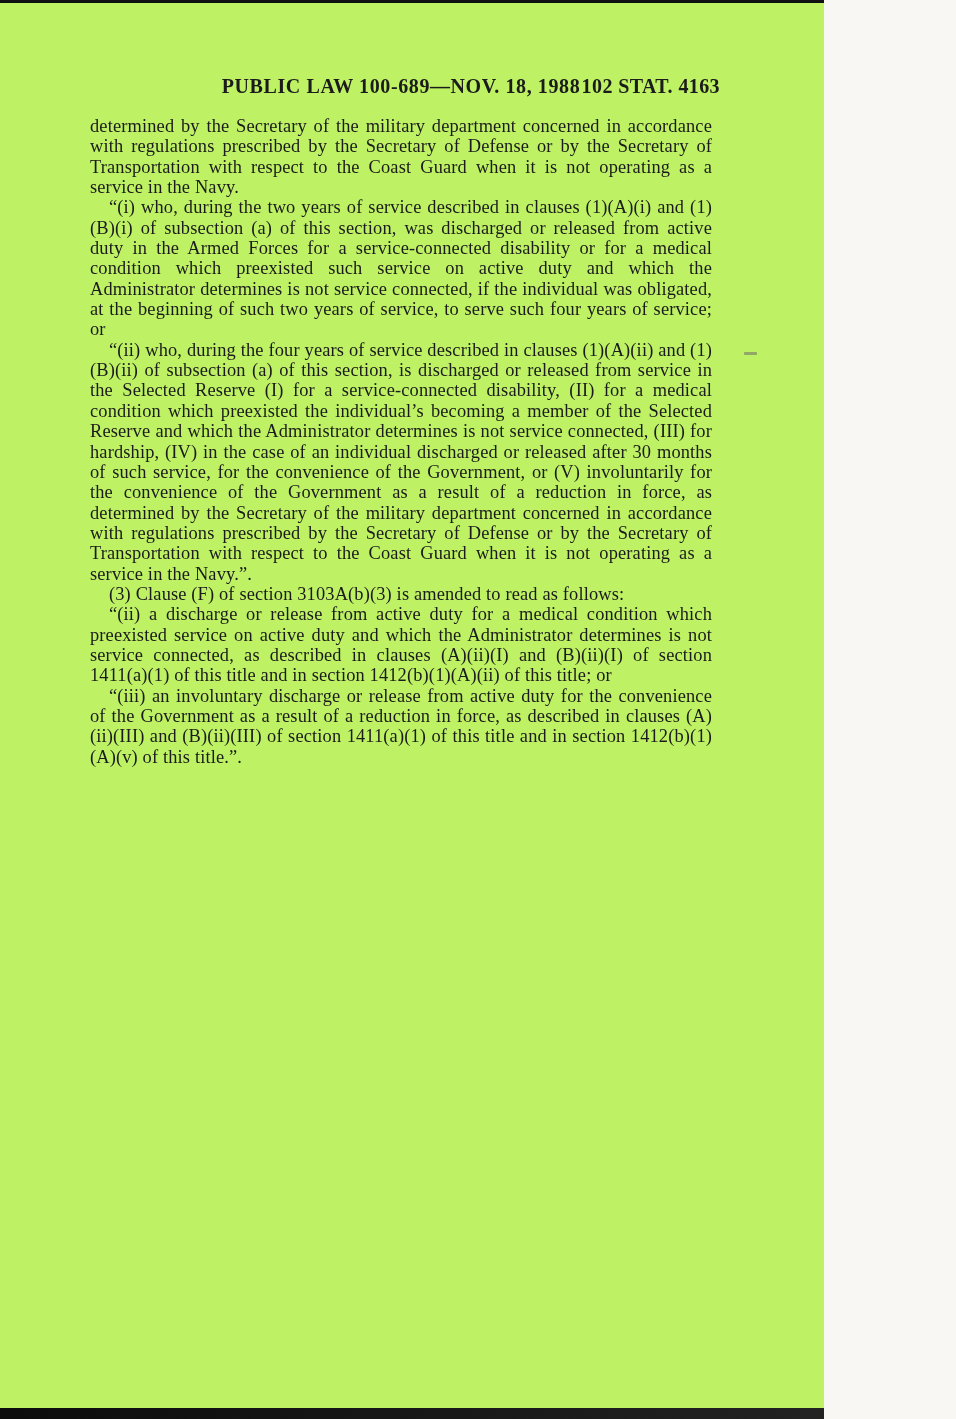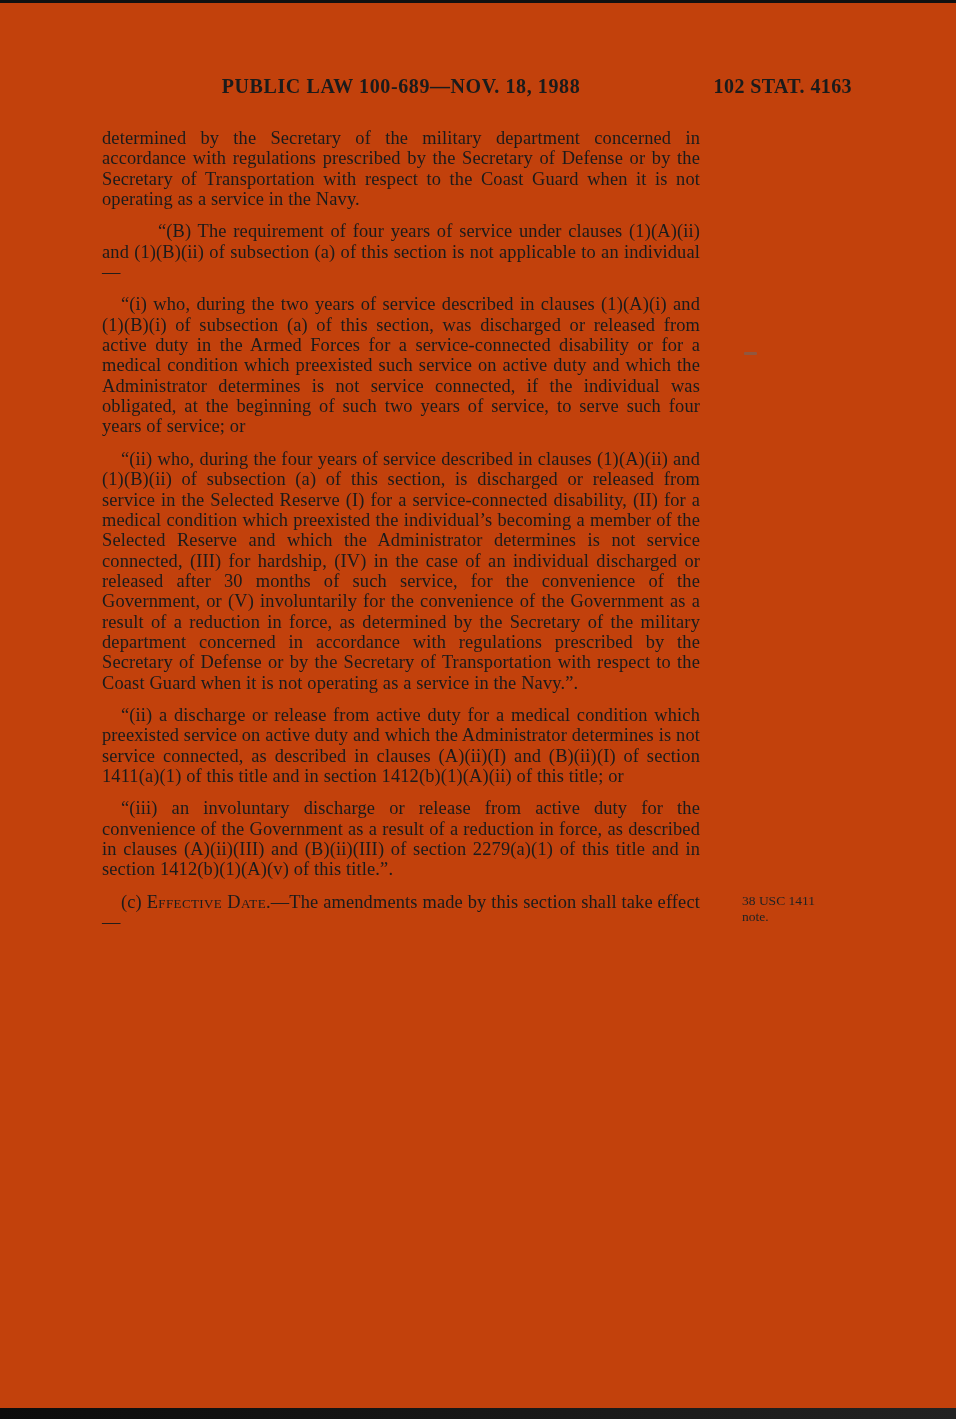--- a/index.html
+++ b/index.html
@@ -2,23 +2,23 @@
 <html lang="en"><head>
 <meta charset="utf-8">
 <style>
   html, body {
     margin: 0;
     padding: 0;
     background: #f8f7f3;
   }
   .page {
     position: relative;
-    width: 956px;
+    width: 824px;
     height: 1419px;
-    background: #c2410c;
+    background: #bef264;
     overflow: hidden;
     font-family: "Liberation Serif", "DejaVu Serif", serif;
     color: #1b1b1b;
     text-decoration: underline;
   }
   .edge-top {
     position: absolute;
     top: 0; left: 0;
     width: 100%; height: 3px;
     background: #111;
@@ -53,21 +53,21 @@
   .body {
     position: absolute;
     left: 90px;
     top: 116px;
     width: 622px;
     font-size: 18.4px;
     line-height: 20.35px;
     letter-spacing: 0.15px;
     text-align: justify;
   }
-  .body p { margin: 12px; }
+  .body p { margin: 0; }
   .p-flush { text-indent: 0; }
   .p-ind   { text-indent: 19px; }
   .p-bq    { text-indent: 56px; }
   .p-l1    { margin-left: 38px; text-indent: 19px; }
   .p-l2    { margin-left: 58px; text-indent: 19px; }
   .p-eff   { position: relative; }
   .smallcaps { font-variant: small-caps; letter-spacing: 0.4px; }
   .margin-note {
     position: absolute;
     left: 640px;
@@ -98,28 +98,24 @@
 
 <div class="page">
 
   <div class="edge-top"></div>
 
   <div class="header-law">PUBLIC LAW 100-689—NOV. 18, 1988</div>
   <div class="header-stat">102 STAT. 4163</div>
 
   <div class="body">
     <p class="p-flush">determined by the Secretary of the military department concerned in accordance with regulations prescribed by the Secretary of Defense or by the Secretary of Transportation with respect to the Coast Guard when it is not operating as a service in the Navy.</p>
-    <p class="p-bq">“(B) The requirement of four years of service under clauses (1)(A)(ii) and (1)(B)(ii) of subsection (a) of this section is not applicable to an individual—</p>
     <p class="p-l1">“(i) who, during the two years of service described in clauses (1)(A)(i) and (1)(B)(i) of subsection (a) of this section, was discharged or released from active duty in the Armed Forces for a service-connected disability or for a medical condition which preexisted such service on active duty and which the Administrator determines is not service connected, if the individual was obligated, at the beginning of such two years of service, to serve such four years of service; or</p>
     <p class="p-l1">“(ii) who, during the four years of service described in clauses (1)(A)(ii) and (1)(B)(ii) of subsection (a) of this section, is discharged or released from service in the Selected Reserve (I) for a service-connected disability, (II) for a medical condition which preexisted the individual’s becoming a member of the Selected Reserve and which the Administrator determines is not service connected, (III) for hardship, (IV) in the case of an individual discharged or released after 30 months of such service, for the convenience of the Government, or (V) involuntarily for the convenience of the Government as a result of a reduction in force, as determined by the Secretary of the military department concerned in accordance with regulations prescribed by the Secretary of Defense or by the Secretary of Transportation with respect to the Coast Guard when it is not operating as a service in the Navy.”.</p>
+    <p class="p-ind">(3) Clause (F) of section 3103A(b)(3) is amended to read as follows:</p>
     <p class="p-l2">“(ii) a discharge or release from active duty for a medical condition which preexisted service on active duty and which the Administrator determines is not service connected, as described in clauses (A)(ii)(I) and (B)(ii)(I) of section 1411(a)(1) of this title and in section 1412(b)(1)(A)(ii) of this title; or</p>
-    <p class="p-l2">“(iii) an involuntary discharge or release from active duty for the convenience of the Government as a result of a reduction in force, as described in clauses (A)(ii)(III) and (B)(ii)(III) of section 2279(a)(1) of this title and in section 1412(b)(1)(A)(v) of this title.”.</p>
-    <p class="p-ind p-eff"><span>(c) </span><span class="smallcaps">Effective Date</span><span>.—The amendments made by this section shall take effect—</span><span class="margin-note">
-          <span class="note-line">38 USC 1411</span>
-          <span class="note-line">note.</span>
-        </span></p>
+    <p class="p-l2">“(iii) an involuntary discharge or release from active duty for the convenience of the Government as a result of a reduction in force, as described in clauses (A)(ii)(III) and (B)(ii)(III) of section 1411(a)(1) of this title and in section 1412(b)(1)(A)(v) of this title.”.</p>
   </div>
 
   <div class="artifact"></div>
 
   <div class="edge-bottom"></div>
 
 </div>
 
 </body></html>

